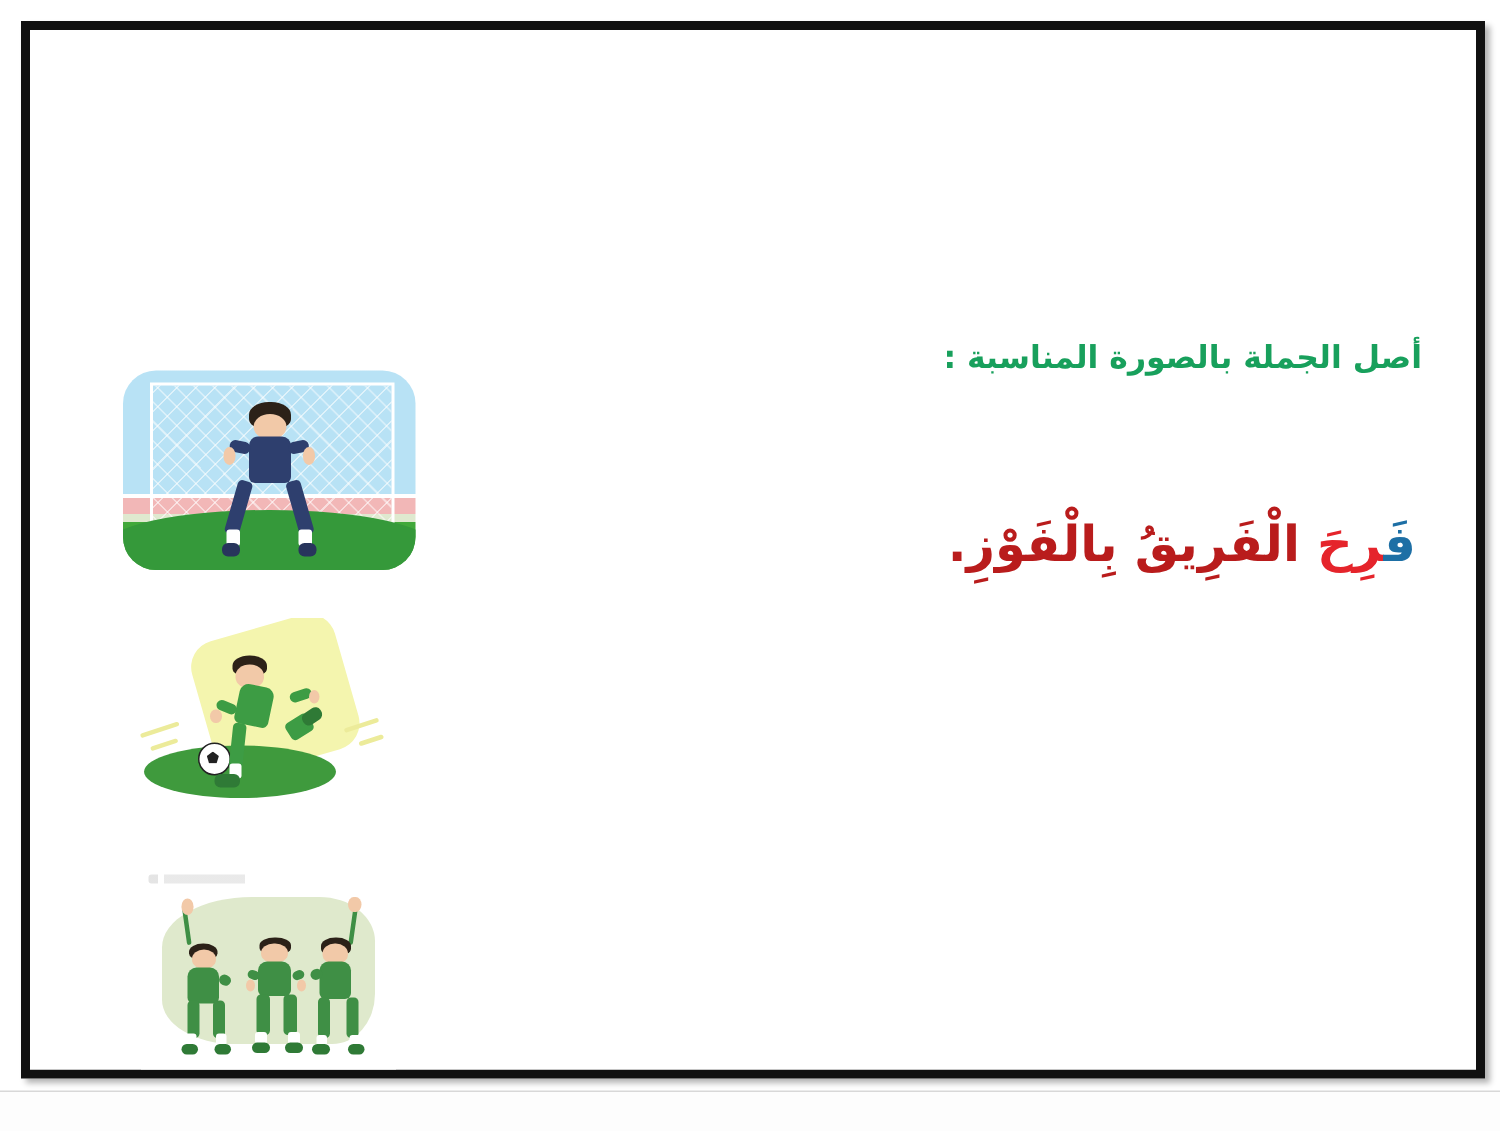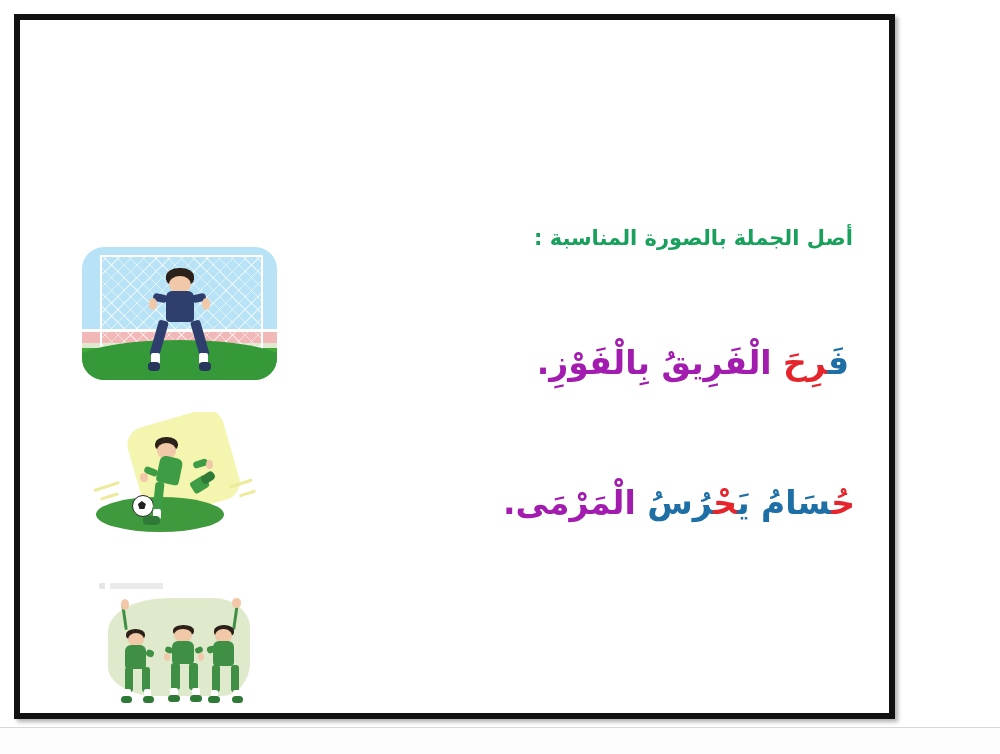--- a/index.html
+++ b/index.html
@@ -29,21 +29,21 @@
     height: 26px;
     background: #fdfdfd;
     border-top: 1px solid #d8d8d8;
   }
 
   
   .slide-frame {
     position: absolute;
     left: 14px;
     top: 14px;
-    width: 881px;
+    width: 976px;
     height: 705px;
     background: #ffffff;
     border: 6px solid #111111;
     box-sizing: border-box;
     box-shadow: 3px 3px 4px rgba(0,0,0,0.30);
   }
 
   .slide-inner {
     position: relative;
     width: 100%;
@@ -78,21 +78,21 @@
     right: 20px;
     font-size: 33px;
     font-weight: bold;
     white-space: nowrap;
     color: #111111;
     line-height: 1.3;
   }
 
   .sentence .s-red   { color: #e5242b; }
   .sentence .s-blue  { color: #1d6fa5; }
-  .sentence .s-black { color: #a21caf; }
+  .sentence .s-black { color: #b91c1c; }
 
   #sentence-1 { top: 322px; right: 24px; }
   #sentence-2 { top: 462px; right: 18px; }
   #sentence-3 { top: 602px; right: 30px; }
 
   
   .picture {
     position: absolute;
     overflow: hidden;
   }
@@ -285,20 +285,19 @@
           <div class="shoe" style="right:2%; top:91%; width:30%; height:8%; background:#2f7a36;"></div>
         </div>
       </div>
 
       <div class="text-column">
 
         <div class="prompt-heading">أصل الجملة بالصورة المناسبة :</div>
 
         <div class="sentence" id="sentence-1"><span class="s-blue">فَ</span><span class="s-red">رِحَ</span><span class="s-black"> الْفَرِيقُ  بِالْفَوْزِ.</span></div>
 
-        <div class="sentence" id="sentence-2"><span class="s-red">حُ</span><span class="s-blue">سَامُ</span><span class="s-blue"> يَ</span><span class="s-red">حْ</span><span class="s-blue">رُسُ</span><span class="s-black"> الْمَرْمَى.</span></div>
 
 
       </div>
 
     </div>
   </div>
 </div>
 
 </body></html>

